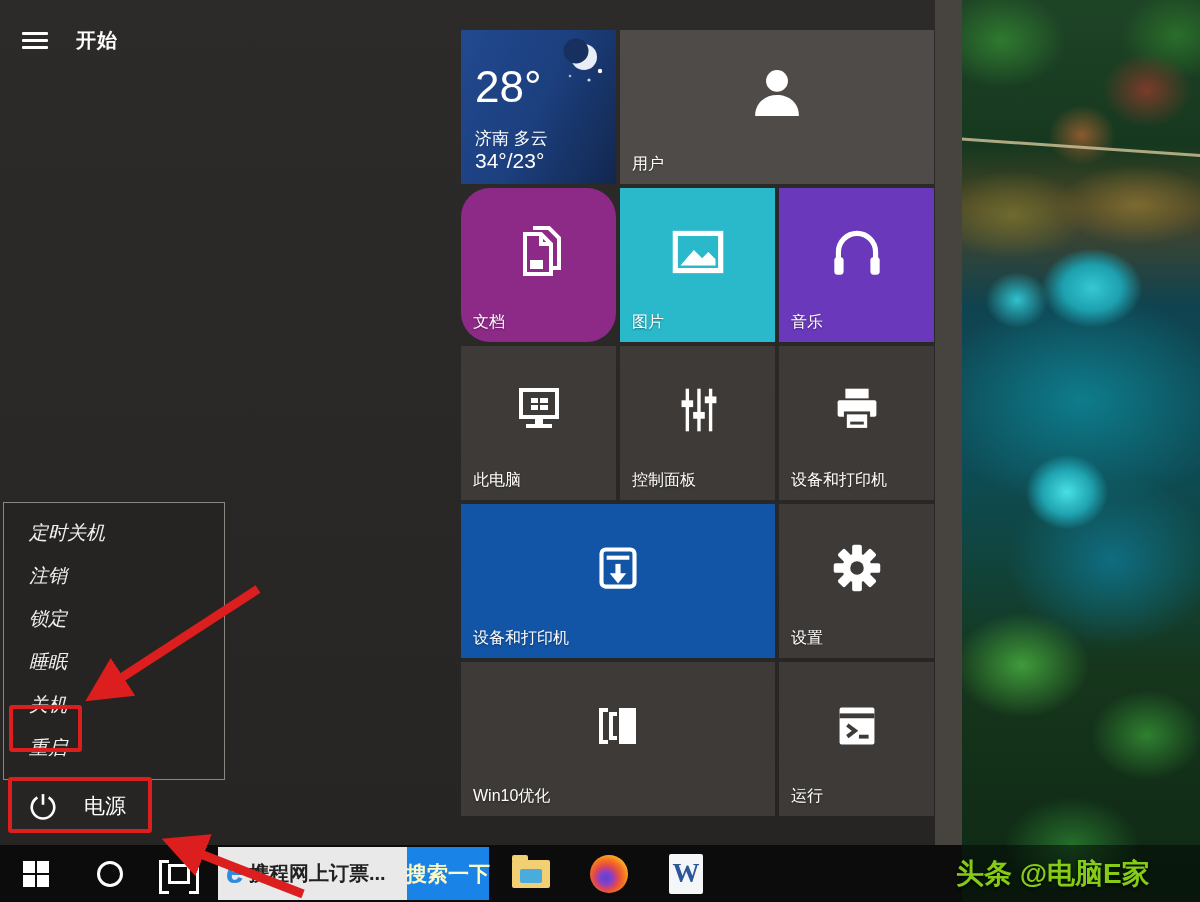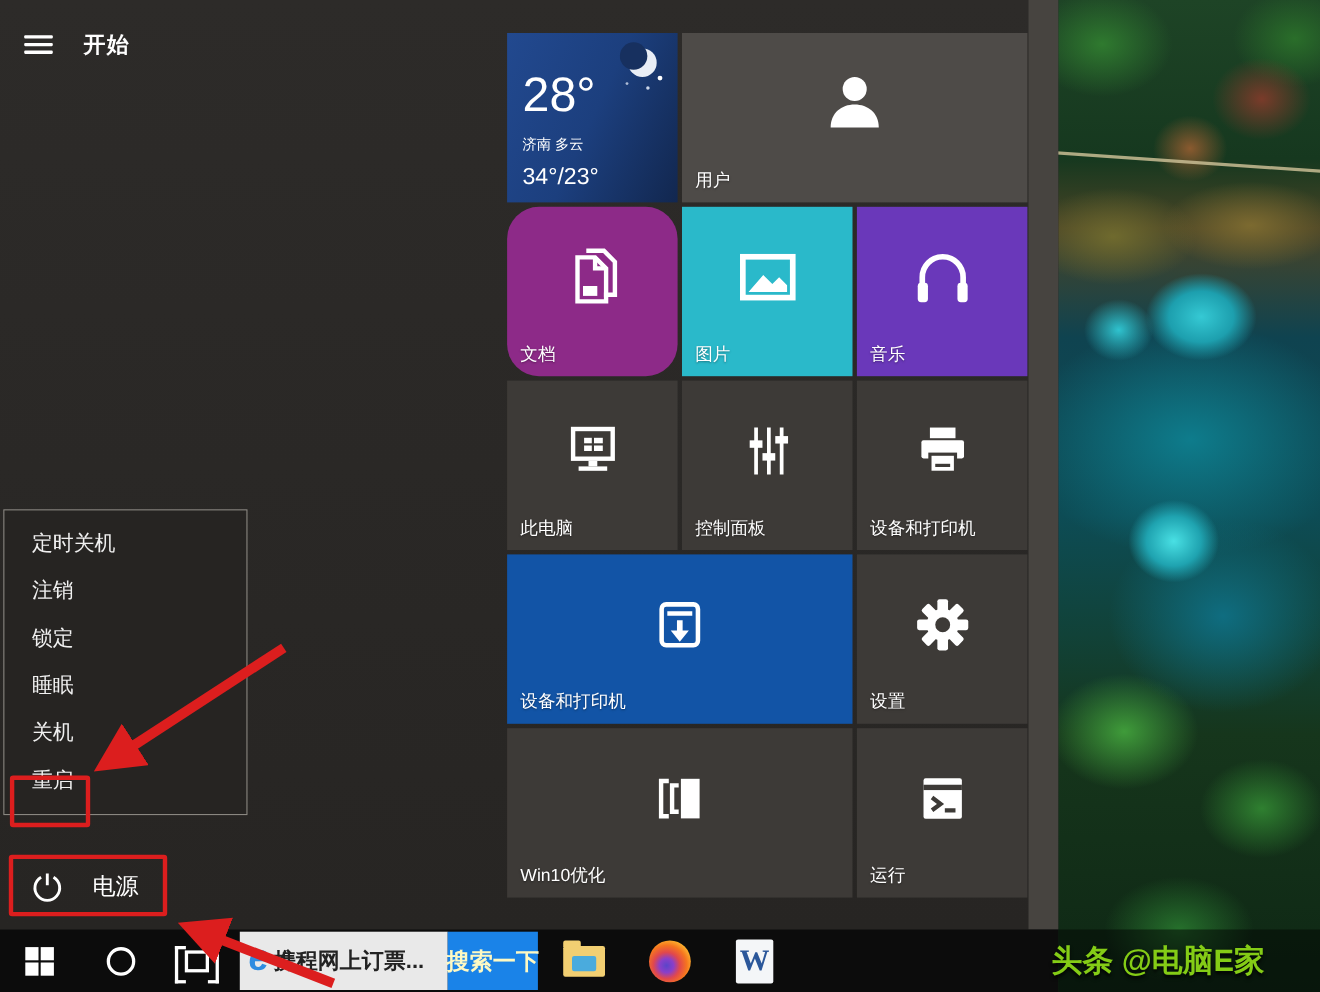--- a/index.html
+++ b/index.html
@@ -47,27 +47,27 @@
   .tile .label { position:absolute; left:12px; bottom:9px; font-size:16px; text-shadow:0 1px 2px rgba(0,0,0,.4); }
   .tile .ticon { position:absolute; inset:0; display:flex; align-items:center; justify-content:center; padding-bottom:26px; }
   .t-weather { background:linear-gradient(115deg,#22498f 0%,#1c3f7e 50%,#12274f 100%); }
   .t-user    { background:#4e4b48;padding-left:37px; }
   .t-doc     { background:#8d2a88;border-radius:29px; }
   .t-pic     { background:#2ab9ca; }
   .t-music   { background:#6a38ba; }
   .t-dark    { background:#3d3a37; }
   .t-blue    { background:#1254a6; }
   .w-temp { position:absolute; left:14px; top:32px; font-size:44px; font-weight:300; }
-  .w-loc  { position:absolute; left:14px; bottom:44px; font-size:13px; }
+  .w-loc  { position:absolute; left:14px; bottom:34px; font-size:17px; }
   .w-range{ position:absolute; left:14px; bottom:11px; font-size:21px; }
   .w-moon { position:absolute; right:8px; top:8px; }
 
   
-  .power-popup { position:absolute; left:3px; top:463px; width:222px; height:278px;
-    background:#262422; border:1px solid #8a8781; }
+  .power-popup { position:absolute; left:3px; top:502px; width:222px; height:278px;
+    background:#262422; border:1px solid #8a8781;font-style:italic; }
   .power-popup ul { list-style:none; padding-top:8px; }
   .power-popup li { height:43px; display:flex; align-items:center; padding-left:25px;
     color:#f0f0f0; font-size:19px; cursor:pointer; }
 
   .power-row { position:absolute; left:0; top:782px; width:220px; height:48px;
     display:flex; align-items:center; cursor:pointer; }
   .power-row .picon { margin-left:28px; display:flex; }
   .power-row .plabel { margin-left:26px; color:#fff; font-size:21px; }
 
   

